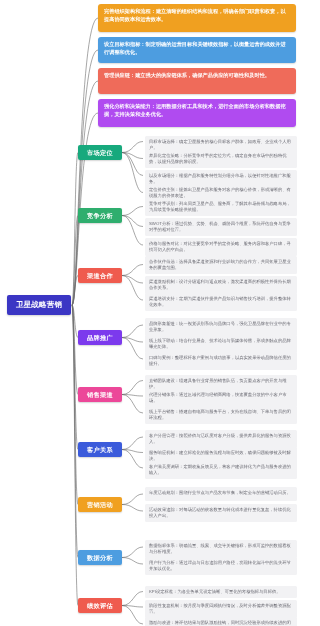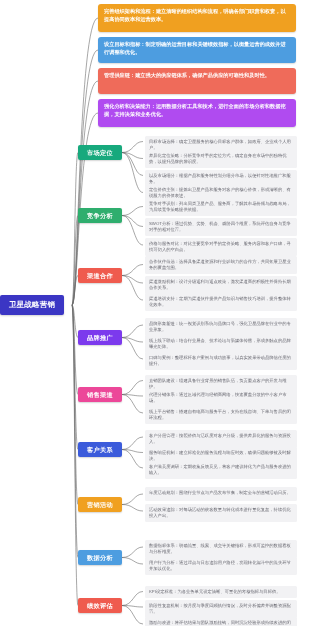--- a/index.html
+++ b/index.html
@@ -121,21 +121,21 @@
       <path d="M 122 504.5 C 133.55 504.5, 133.55 494, 143 494" fill="none" stroke="#6b6b6b" stroke-width="0.7" opacity="0.85"></path>
       <path d="M 122 504.5 C 133.55 504.5, 133.55 511, 143 511" fill="none" stroke="#6b6b6b" stroke-width="0.7" opacity="0.85"></path>
       <path d="M 72 305 C 74.7 305, 74.7 557.5, 78 557.5" fill="none" stroke="#6b6b6b" stroke-width="0.7" opacity="0.85"></path>
       <path d="M 122 557.5 C 133.55 557.5, 133.55 547, 143 547" fill="none" stroke="#6b6b6b" stroke-width="0.7" opacity="0.85"></path>
       <path d="M 122 557.5 C 133.55 557.5, 133.55 564, 143 564" fill="none" stroke="#6b6b6b" stroke-width="0.7" opacity="0.85"></path>
       <path d="M 72 305 C 74.7 305, 74.7 605.5, 78 605.5" fill="none" stroke="#6b6b6b" stroke-width="0.7" opacity="0.85"></path>
       <path d="M 122 605.5 C 133.55 605.5, 133.55 591.5, 143 591.5" fill="none" stroke="#6b6b6b" stroke-width="0.7" opacity="0.85"></path>
       <path d="M 122 605.5 C 133.55 605.5, 133.55 607, 143 607" fill="none" stroke="#6b6b6b" stroke-width="0.7" opacity="0.85"></path>
       <path d="M 122 605.5 C 133.55 605.5, 133.55 624, 143 624" fill="none" stroke="#6b6b6b" stroke-width="0.7" opacity="0.85"></path>
     </svg>
-<div class="node root" style="left: 0; top: 295px; width: 64px; min-height: 20px; background: rgb(59, 54, 196);">卫星战略营销</div>
+<div class="node root" style="left: 7px; top: 295px; width: 64px; min-height: 20px; background: rgb(59, 54, 196);">卫星战略营销</div>
     <div class="node banner" style="left: 98px; top: 4px; width: 198px; min-height: 28px; background: rgb(240, 160, 32);">完善组织架构和流程：建立清晰的组织结构和流程，明确各部门职责和权责，以提高协同效率和运营效率。</div>
     <div class="node banner" style="left: 98px; top: 37px; width: 198px; min-height: 26px; background: rgb(77, 157, 224);">设立目标和指标：制定明确的运营目标和关键绩效指标，以衡量运营的成效并进行调整和优化。</div>
     <div class="node banner" style="left: 98px; top: 68px; width: 198px; min-height: 26px; background: rgb(239, 107, 90);">管理供应链：建立强大的供应链体系，确保产品供应的可靠性和及时性。</div>
     <div class="node banner" style="left: 98px; top: 99px; width: 198px; min-height: 28px; background: rgb(176, 75, 240);">强化分析和决策能力：运用数据分析工具和技术，进行全面的市场分析和数据挖掘，支持决策和业务优化。</div>
     <div class="node topic" style="left: 78px; top: 145px; width: 44px; min-height: 15px; background: rgb(23, 169, 125);">市场定位</div>
     <div class="node leaf" style="left: 145px; top: 136px; width: 152px; min-height: 11px;">
       <span class="blurtext">目标市场选择：确定卫星服务的核心目标客户群体，如政府、企业或个人用户。</span>
     </div>
     <div class="node leaf" style="left: 145px; top: 150px; width: 152px; min-height: 17px;">
       <span class="blurtext">差异化定位策略：分析竞争对手的定位方式，确定自身在市场中的独特优势，以提升品牌的辨识度。</span>

